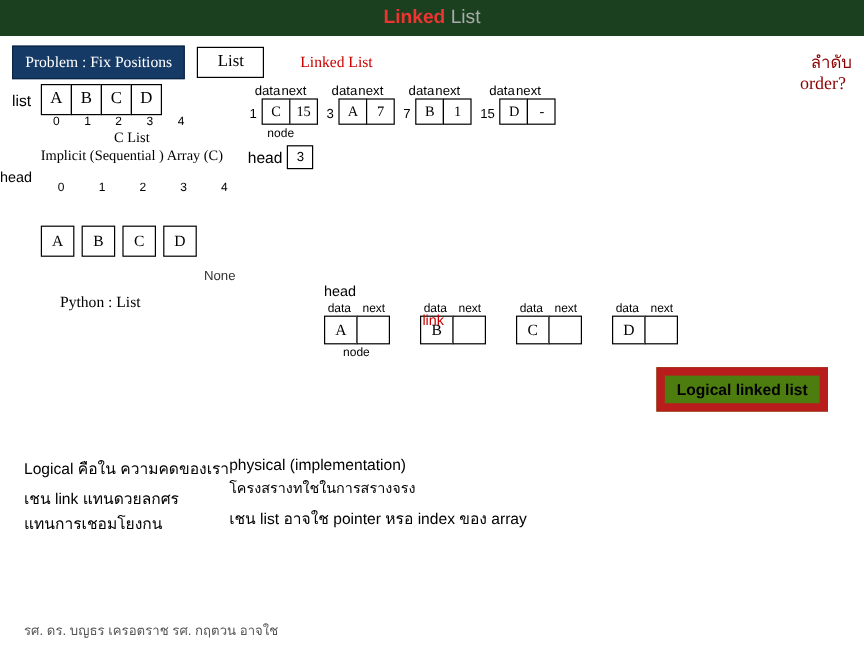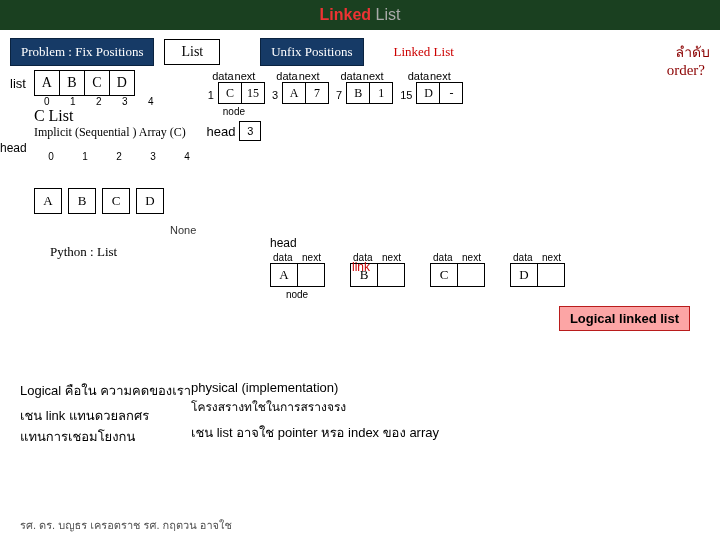--- a/index.html
+++ b/index.html
@@ -14,21 +14,21 @@
   .label-darkred { color: #8b0000; font-family: Georgia, serif; font-size: 14px; margin-left: auto; }
   .order-lbl { color: #8b0000; font-family: Georgia, serif; font-size: 15px; position: absolute; right: 15px; top: 62px; }
 
   .row2 { display: flex; align-items: flex-start; padding: 0 10px; gap: 8px; }
   .list-lbl { font-size: 13px; padding-top: 6px; }
   .arr-block { display: flex; flex-direction: column; }
   .arr-cells { display: flex; }
   .cell { border: 1px solid #000; width: 26px; height: 26px; display: flex; align-items: center; justify-content: center; font-family: Georgia, serif; font-size: 14px; background: #fff; margin-right: -1px; }
   .idx-row { display: flex; font-size: 10px; color: #000; }
   .idx { width: 26px; text-align: center; }
-  .clist-cap { font-family: Georgia, serif; font-size: 16px; text-align: left; }
+  .clist-cap { font-family: Georgia, serif; font-size: 12px; text-align: center; }
   .clist-sub { font-family: Georgia, serif; font-size: 12px; text-align: center; }
 
   .nodes { display: flex; align-items: flex-start; gap: 4px; margin-left: 10px; position: relative; }
   .dn-lbl { font-size: 11px; display: inline-block; width: 22px; text-align: center; }
   .node-wrap { display: flex; flex-direction: column; align-items: center; }
   .node-top { display: flex; gap: 0; }
   .node-pair { display: flex; }
   .nbox { border: 1px solid #000; width: 24px; height: 22px; display: flex; align-items: center; justify-content: center; font-size: 12px; background: #fff; margin-right: -1px; font-family: Georgia, serif; }
   .ptr { font-size: 11px; padding: 3px 4px 0; }
   .node-cap { font-size: 10px; margin-top: 2px; }
@@ -44,21 +44,21 @@
   .py-cap { font-family: Georgia, serif; font-size: 13px; margin-left: 40px; margin-top: 8px; }
 
   .logical { position: absolute; left: 270px; top: 236px; }
   .head2 { font-size: 12px; margin-bottom: 2px; }
   .ln-row { display: flex; align-items: flex-start; gap: 0; }
   .lnode { display: flex; flex-direction: column; align-items: center; margin-right: 26px; position: relative; }
   .ln-top { display: flex; font-size: 10px; gap: 2px; }
   .ln-box { display: flex; }
   .lbox { border: 1px solid #000; width: 28px; height: 24px; display: flex; align-items: center; justify-content: center; background: #fff; font-family: Georgia; margin-right: -1px; }
   .link-lbl { position: absolute; left: 352px; top: 260px; color: #c00; font-size: 12px; }
-  .ll-badge { border: 1px solid #b91c1c; padding: 4px 10px; font-weight: bold; background: #fca5a5; position: absolute; right: 30px; top: 306px; }
+  .ll-badge { border: 7px solid #b91c1c; padding: 4px 10px; font-weight: bold; background: #4d7c0f; position: absolute; right: 30px; top: 306px; }
 
   .bottom { display: flex; padding: 0 20px; position: absolute; top: 380px; width: 100%; }
   .left-txt { font-size: 13px; max-width: 260px; }
   .left-txt .l1 { margin-bottom: 4px; }
   .right-txt { font-size: 13px; }
   .right-txt .r1 { margin-bottom: 2px; }
   .r2 { font-size: 12px; margin-bottom: 6px; }
 
   .footer { position: absolute; bottom: 6px; left: 0; width: 100%; display: flex; justify-content: space-between; padding: 0 20px; font-size: 11px; color: #555; }
 </style>
@@ -66,21 +66,20 @@
 <body>
 
 <div class="title-bar">
   <b>Linked</b>
   <span>List</span>
 </div>
 
 <div class="row1">
   <div class="btn-blue">Problem : Fix Positions</div>
   <div class="btn-white">List</div>
-  <div class="btn-blue" style="margin-left:30px;">Unfix Positions</div>
   <div class="label-red" style="margin-left:20px;">Linked List</div>
   <div class="label-darkred">ลำดับ</div>
 </div>
 <div class="order-lbl">order?</div>
 
 <div class="row2">
   <div class="list-lbl">list</div>
   <div class="arr-block">
     <div class="arr-cells">
       <div class="cell">A</div>

